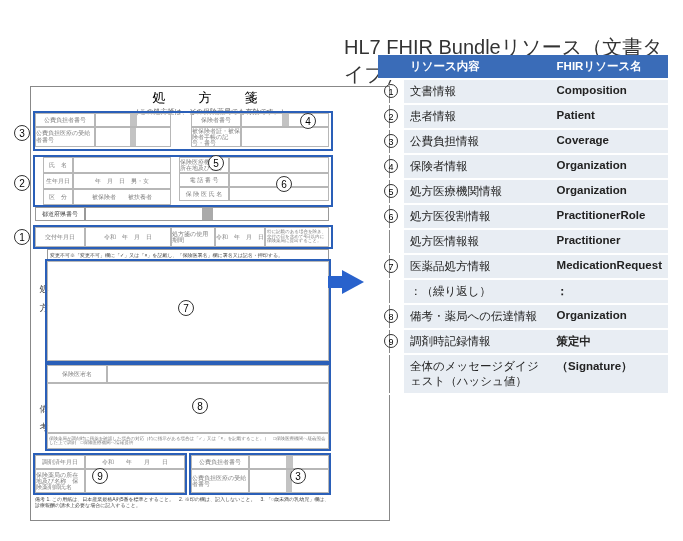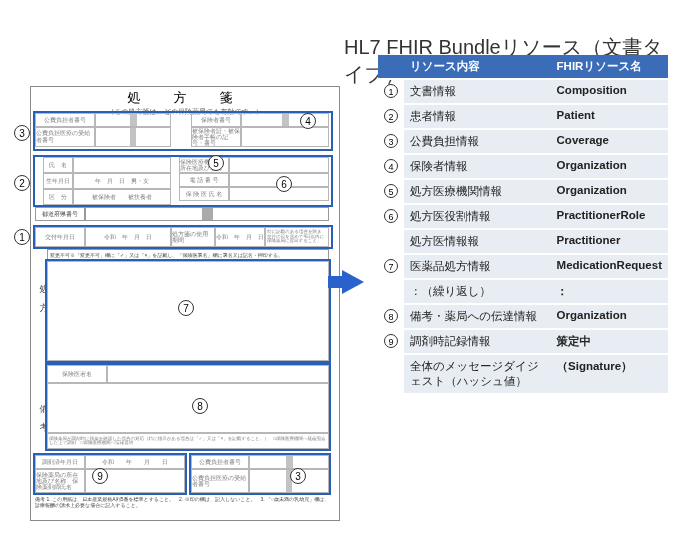--- a/index.html
+++ b/index.html
@@ -1,21 +1,21 @@
 <!DOCTYPE html>
 <html><head>
 <meta charset="utf-8">
 <style>
   * { box-sizing: border-box; margin: 0; padding: 0; }
   body { font-family: "Meiryo", "MS PGothic", sans-serif; width: 683px; height: 541px; background: #fff; position: relative; font-size: 11px; }
   
   .title { position: absolute; top: 6px; left: 16px; font-size: 22px; color: #1f1f1f; line-height: 1.35; }
   .subtitle { position: absolute; top: 34px; left: 344px; font-size: 20px; color: #333; }
 
-  .doc { position: absolute; top: 86px; left: 30px; width: 310px; height: 435px; border: 1px solid #888; background: #fff; }
+  .doc { position: absolute; top: 86px; left: 30px; width: 360px; height: 435px; border: 1px solid #888; background: #fff; }
   .doc-title { text-align: center; font-size: 13px; letter-spacing: 10px; padding-top: 2px; }
   .doc-small { font-size: 7px; color: #555; text-align: center; }
 
   .sec { border: 2px solid #2a5fb8; position: absolute; background: rgba(255,255,255,0.3); }
   .tiny { font-size: 6px; color: #444; position: absolute; }
   
   .form-box { border: 0.5px solid #999; position: absolute; font-size: 6px; color: #444; display: flex; align-items: center; justify-content: center; }
   .grid-cells { display: flex; height: 100%; }
   .grid-cells div { flex: 1; border-right: 0.5px solid #aaa; }
   .grid-cells div:last-child { border-right: none; }

